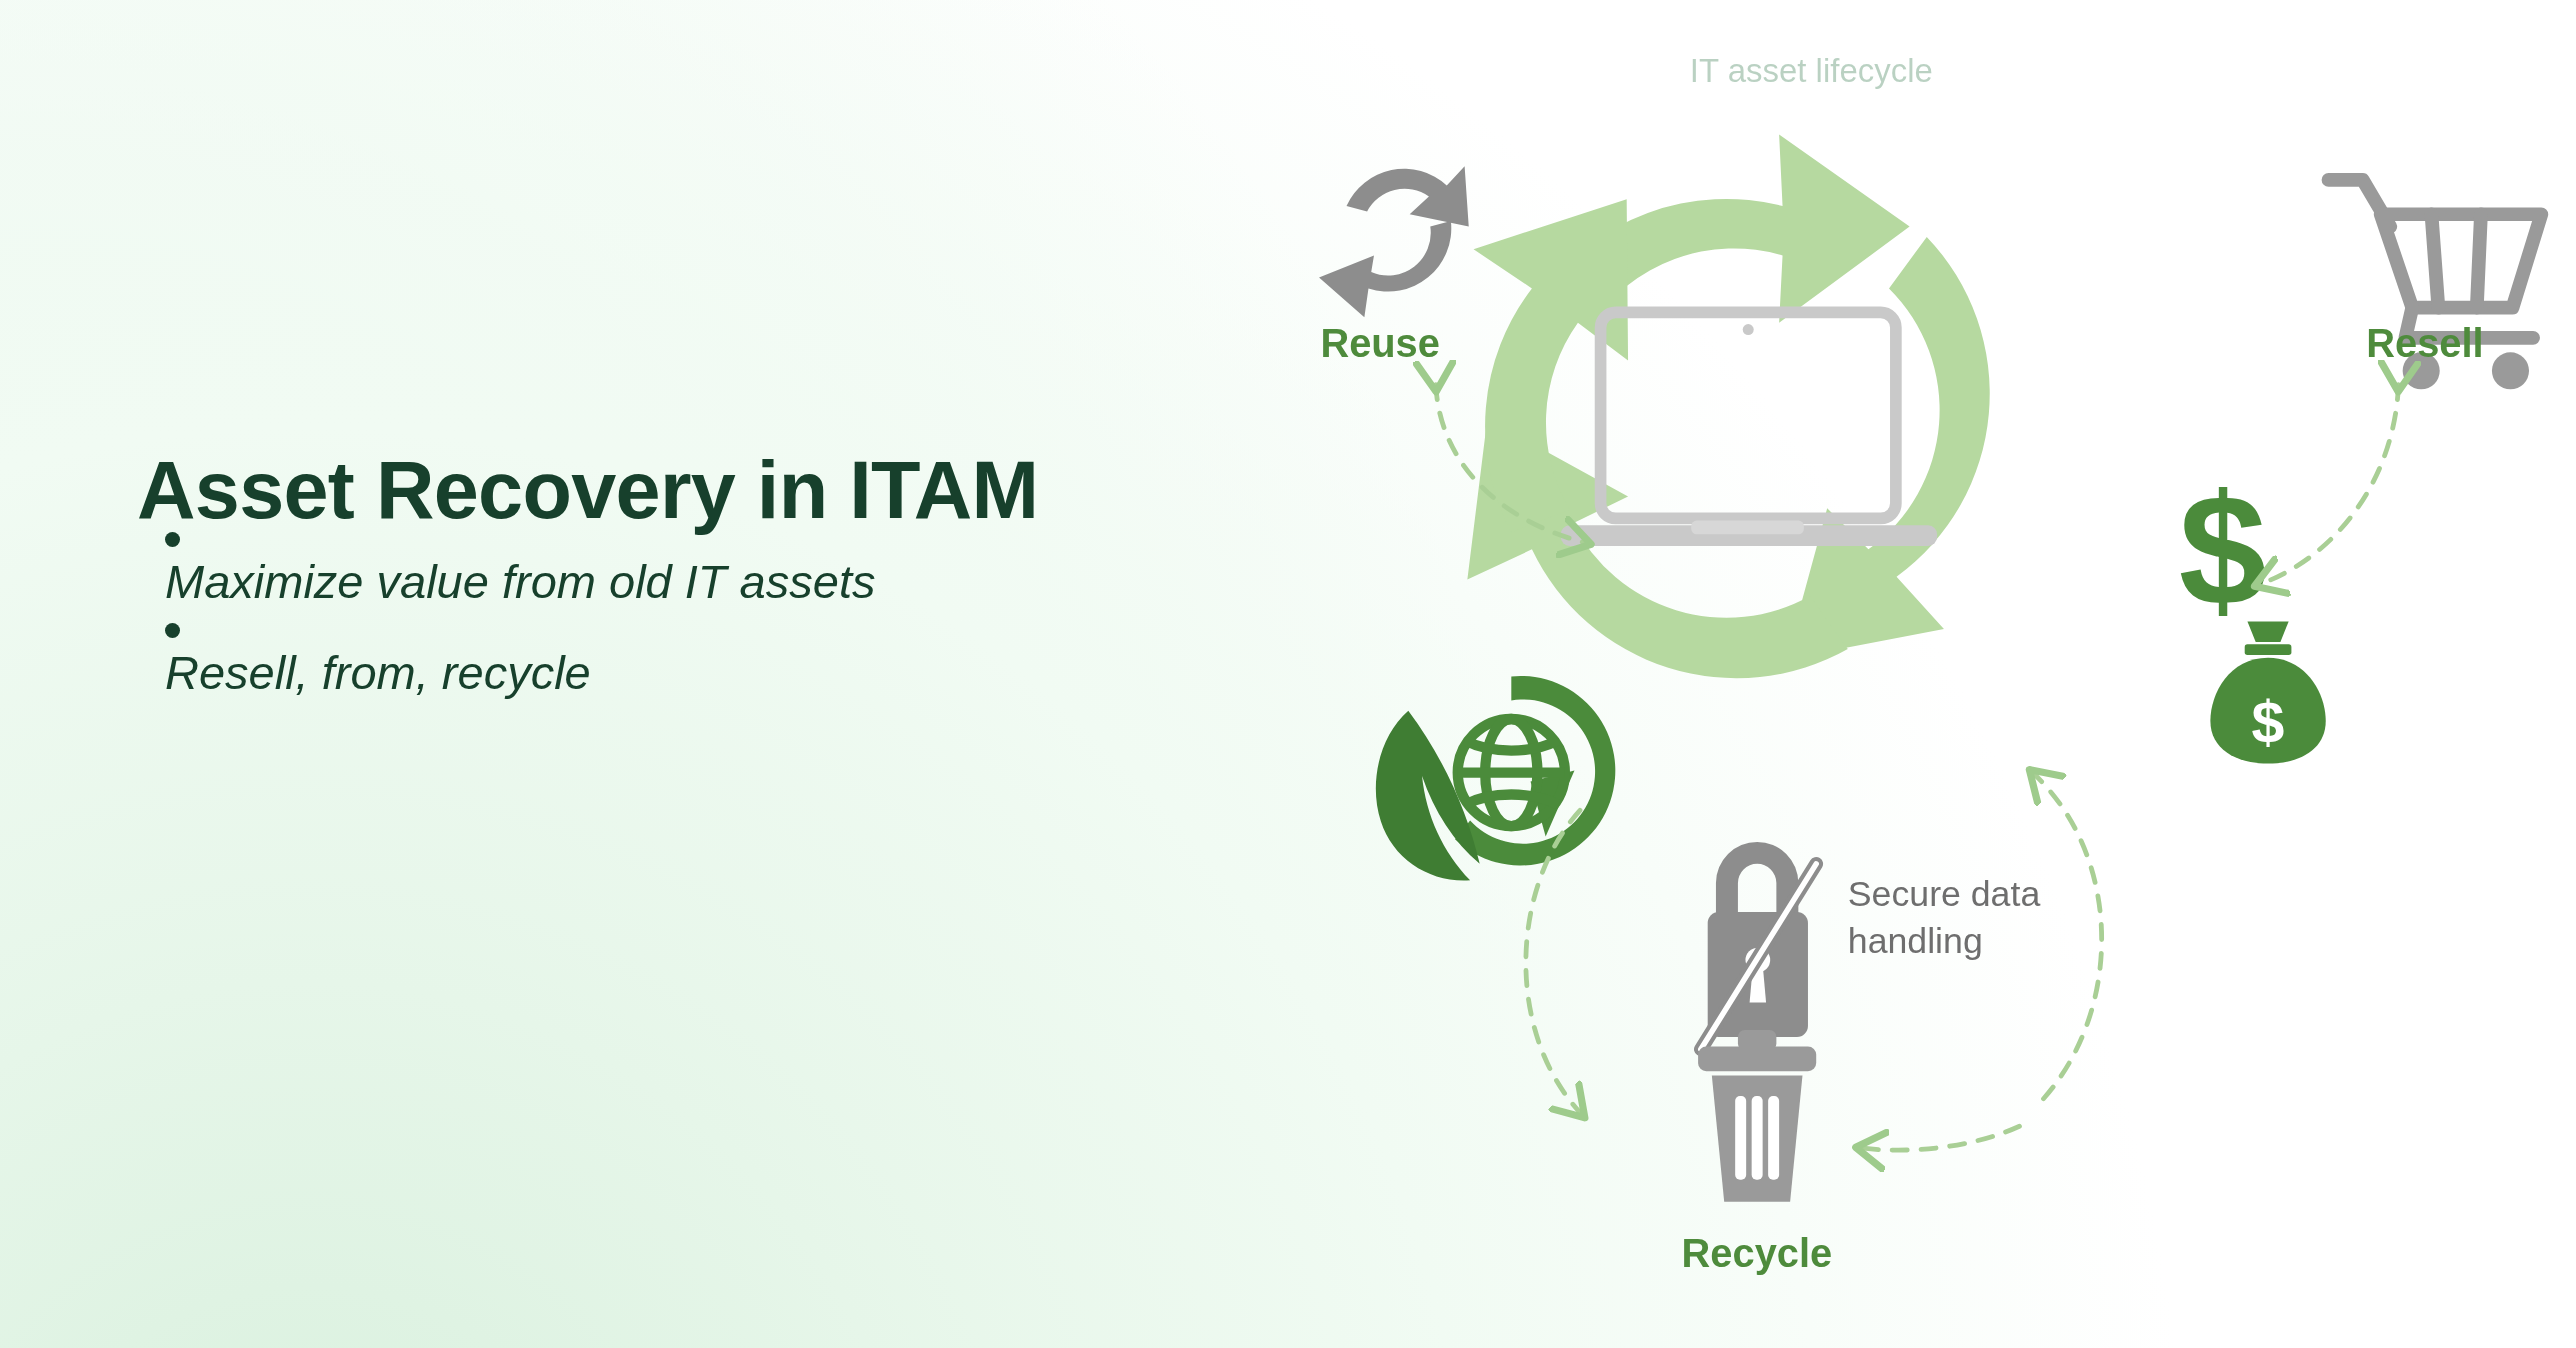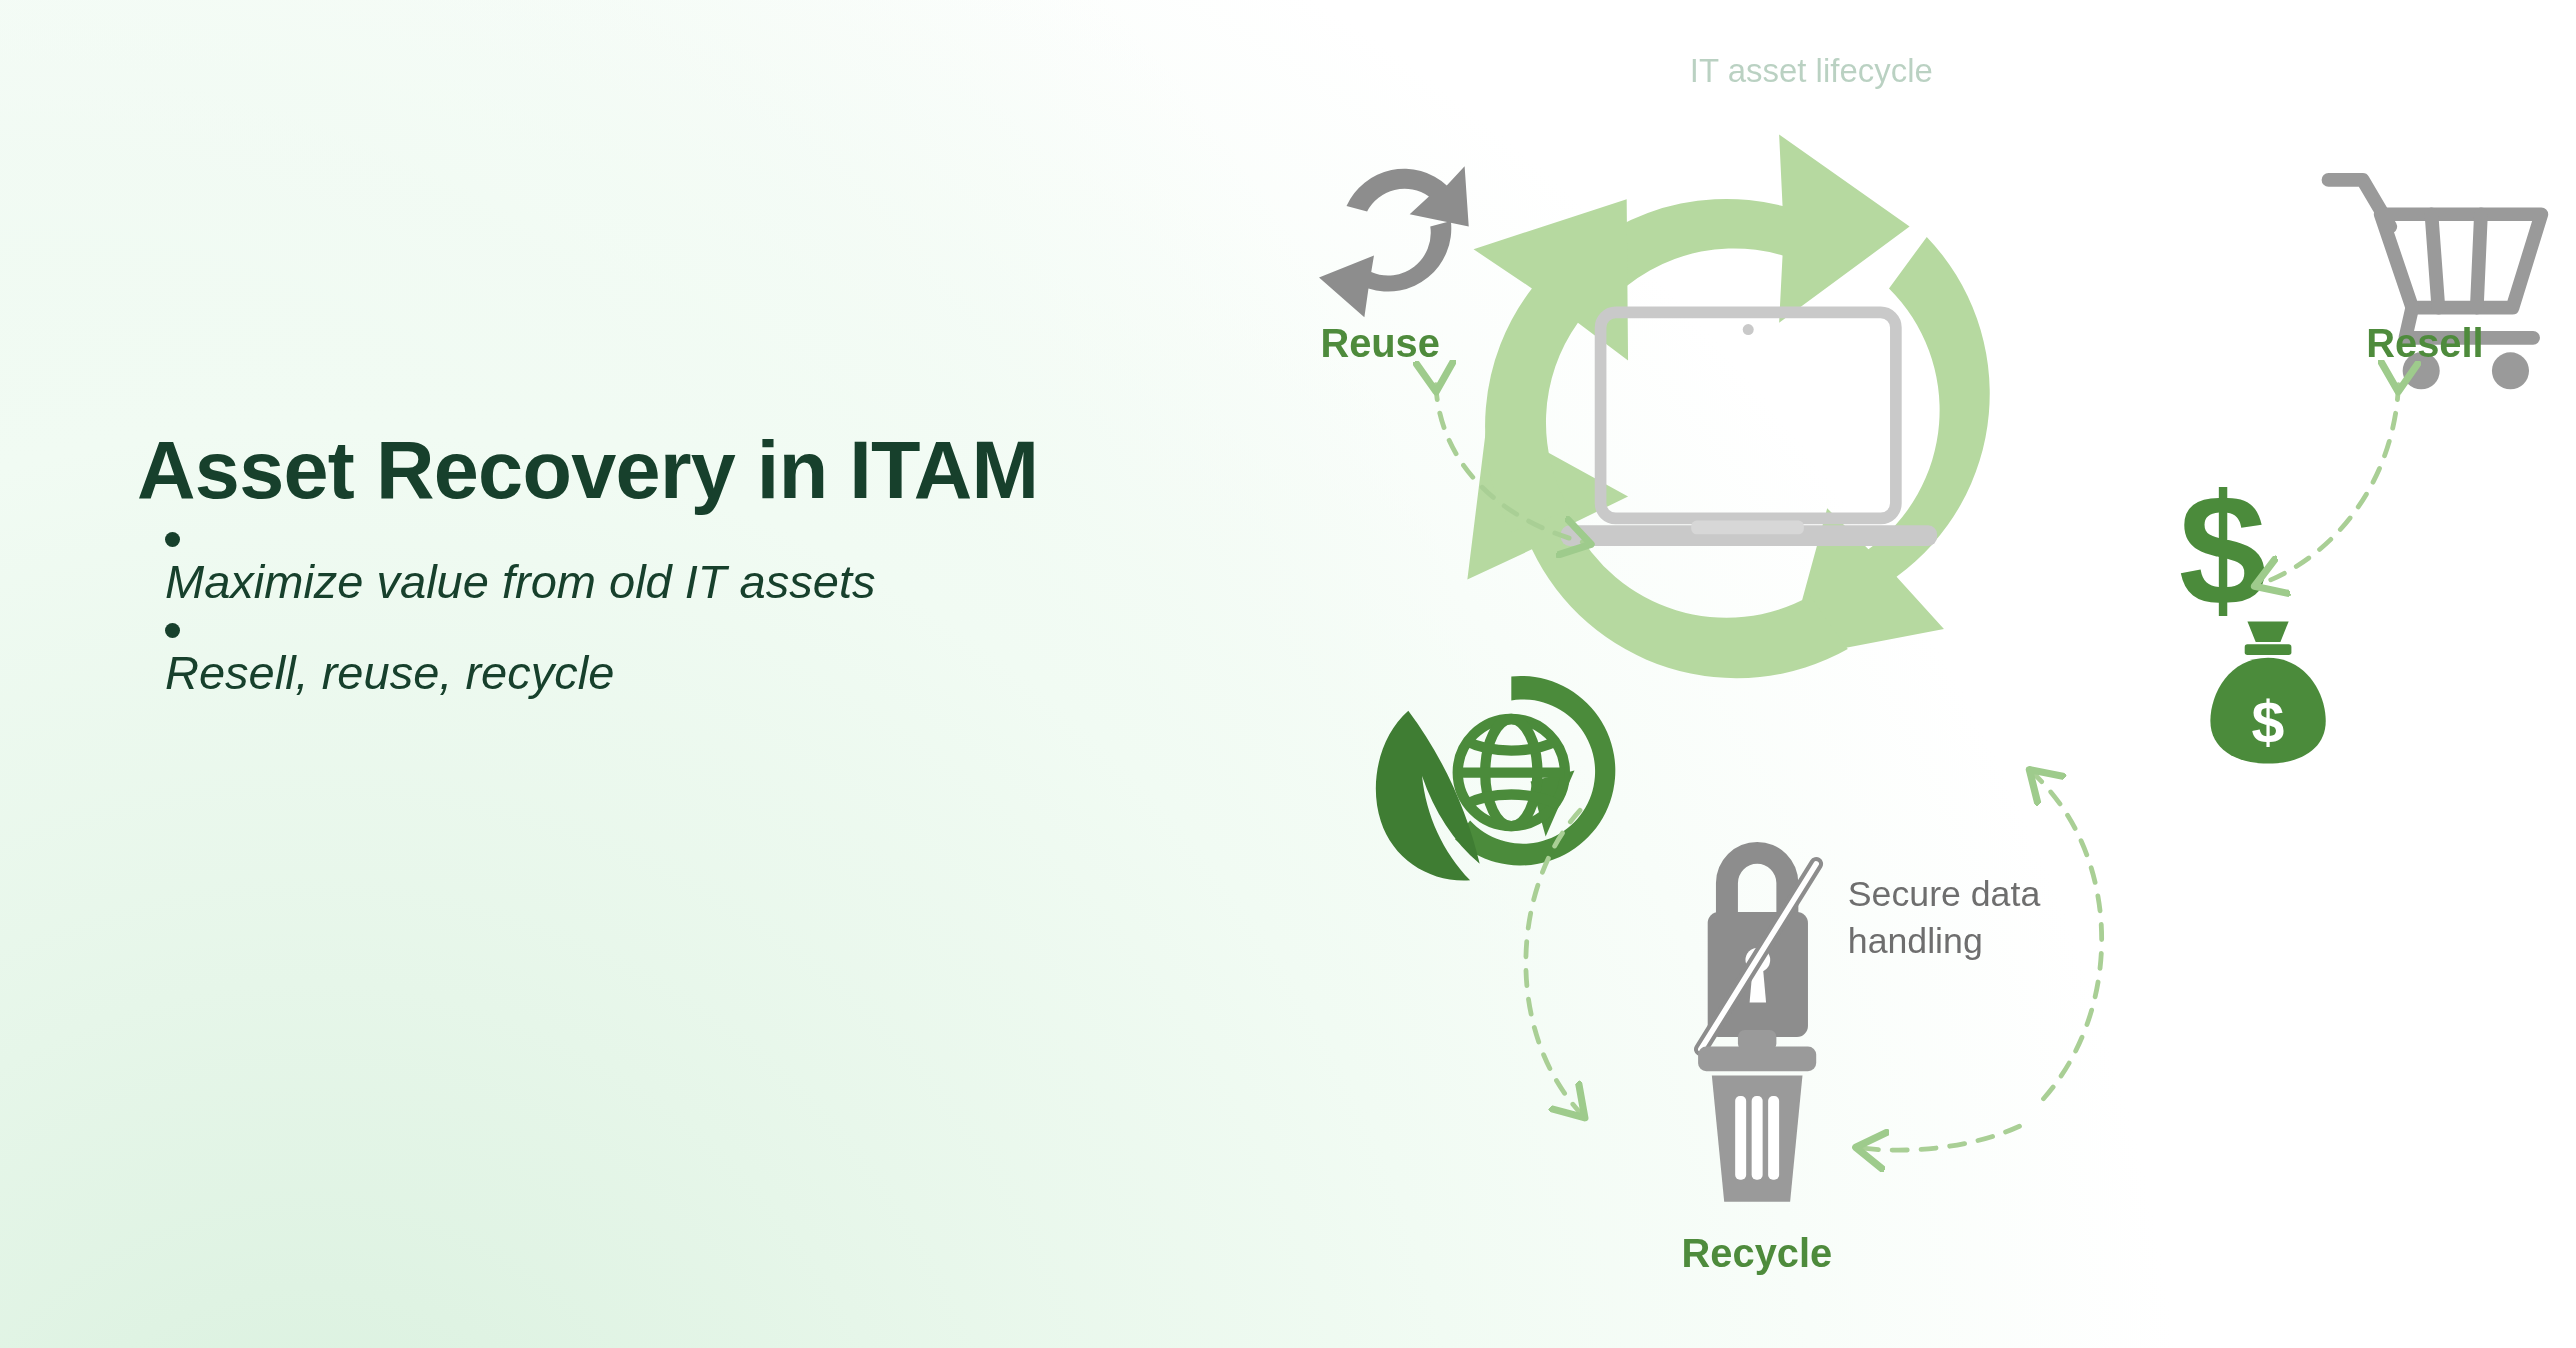--- a/index.html
+++ b/index.html
@@ -16,21 +16,21 @@
     background:
       radial-gradient(circle at 12% 118%, #d8f0dd 0%, #e6f6e9 22%, #f1fbf3 42%, rgba(255,255,255,0) 68%),
       radial-gradient(circle at 0% 78%, rgba(214,240,221,.75) 0%, rgba(255,255,255,0) 55%);
     pointer-events:none;
   }
 
   
   #left-col{position:absolute;left:0;top:0;width:1305px;height:1348px;}
 
   #page-title{
-    position:absolute;left:137px;top:374px;
+    position:absolute;left:137px;top:394px;
     font-size:81px;font-weight:bold;letter-spacing:-0.7px;
     color:#17402c;line-height:1.05;white-space:nowrap;
   }
 
   #bullet-list{
     position:absolute;left:165px;top:543px;
     list-style:none;margin:0;padding:0;
   }
   #bullet-list li{
     display:flex;align-items:baseline;
@@ -78,21 +78,21 @@
 
   <h1 id="page-title">Asset Recovery in ITAM</h1>
 
   <ul id="bullet-list">
     <li>
       <span class="bullet-dot"></span>
       <span>Maximize value from old IT assets</span>
     </li>
     <li>
       <span class="bullet-dot"></span>
-      <span>Resell, reuse, recycle</span>
+      <span>Resell, from, recycle</span>
     </li>
   </ul>
 
 
 </div>
 
 <div id="illustration">
   <svg viewBox="0 0 1850 1963" xmlns="http://www.w3.org/2000/svg">
 
     <defs>

